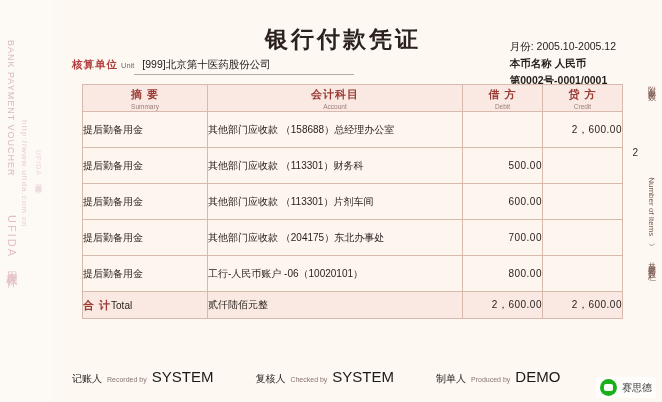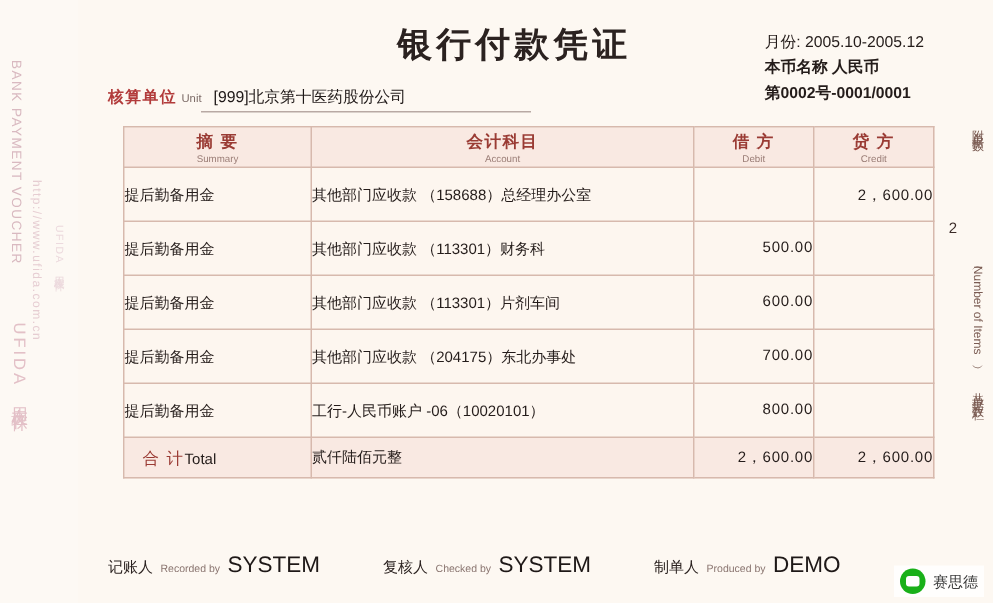--- a/index.html
+++ b/index.html
@@ -75,28 +75,28 @@
     top: 6px;
     width: 560px;
     height: 390px;
   }
   .title {
     text-align: center;
     font-size: 23px;
     font-weight: bold;
     color: #2b2220;
     letter-spacing: 3px;
-    margin-top: 8px;
+    margin-top: 18px;
     margin-left: 10px;
     font-family: "DejaVu Sans", sans-serif;
   }
   .meta {
     position: absolute;
     right: 2px;
-    top: 14px;
+    top: 32px;
     font-size: 10.5px;
     color: #241c1a;
     line-height: 17px;
     text-align: left;
   }
   .meta b { font-weight: bold; }
 
   .unit-row {
     position: absolute;
     left: 14px;
@@ -173,23 +173,23 @@
     padding-right: 10px;
     font-size: 10px;
     letter-spacing: 0.5px;
   }
   tr.total-row td {
     background: #f9e9e2;
     height: 26px;
   }
   .total-label {
     color: #9a3b34;
-    font-weight: normal;
+    font-weight: bold;
     font-size: 11px;
-    padding-left: 12px;
+    padding-left: 0;
     letter-spacing: 1px;
   }
   .total-words {
     font-size: 10px;
     color: #241c1a;
     padding-left: 10px;
   }
   tr.total-row td.amount { color: #241c1a; font-weight: normal; }
 
   

